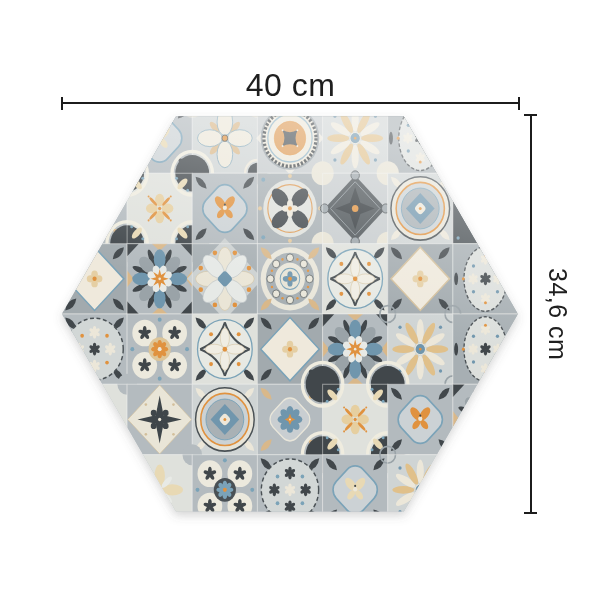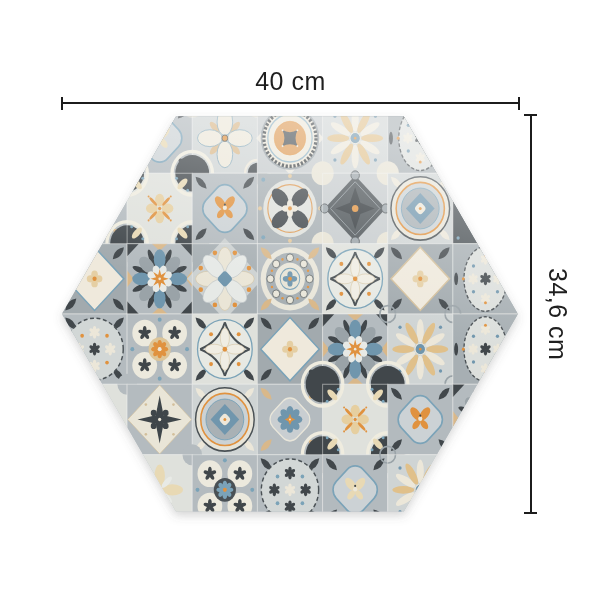--- a/index.html
+++ b/index.html
@@ -4,21 +4,21 @@
 <style>
   html,body{margin:0;padding:0;background:#ffffff;}
   .stage{position:relative;width:600px;height:600px;background:#ffffff;overflow:hidden;
          font-family:"Liberation Sans",sans-serif;color:#1f1f1f;}
   .hexwrap{position:absolute;left:0;top:0;width:600px;height:600px;}
   .hline{position:absolute;left:62px;top:102px;width:457px;height:2px;background:#1c1c1c;}
   .tick-v{position:absolute;width:2px;height:13px;top:97px;background:#1c1c1c;}
   .tick-l{left:61px;}
   .tick-r{left:518px;}
   .dim-label-top{position:absolute;left:62px;top:67px;width:457px;text-align:center;
-                 font-size:25px;font-weight:400;letter-spacing:0.5px;}
+                 font-size:32px;font-weight:400;letter-spacing:0.5px;}
   .vline{position:absolute;left:530px;top:115px;width:2px;height:399px;background:#1c1c1c;}
   .tick-h{position:absolute;width:13px;height:2px;left:524px;background:#1c1c1c;}
   .tick-t{top:114px;}
   .tick-b{top:512px;}
   .dim-label-right{position:absolute;left:540px;top:115px;height:399px;width:32px;
                    writing-mode:vertical-rl;text-align:center;font-size:25px;font-weight:400;
                    letter-spacing:0.5px;}
 </style>
 </head>
 <body>

